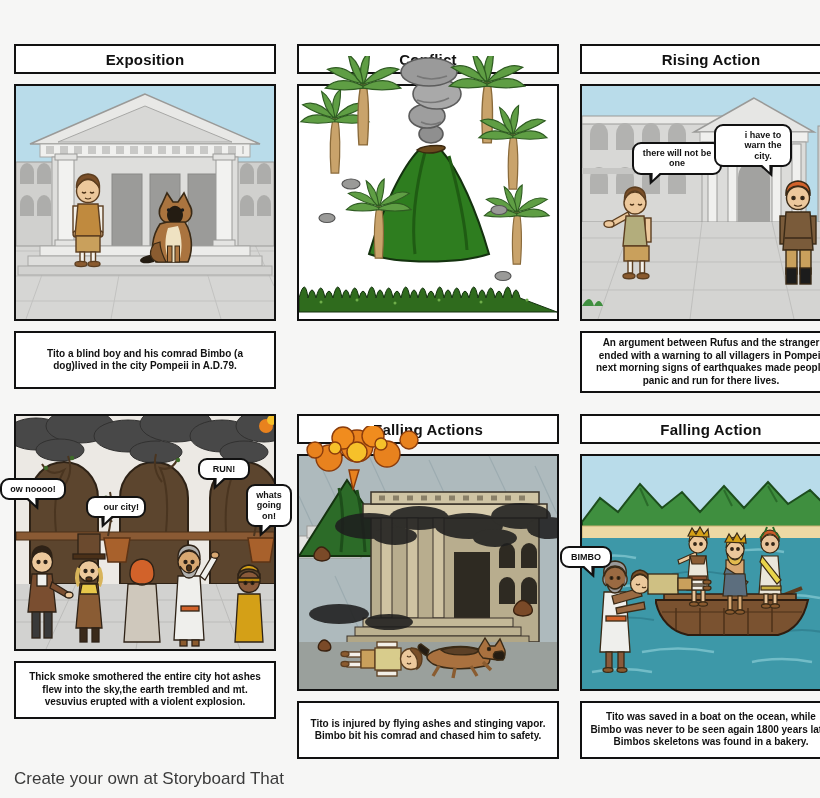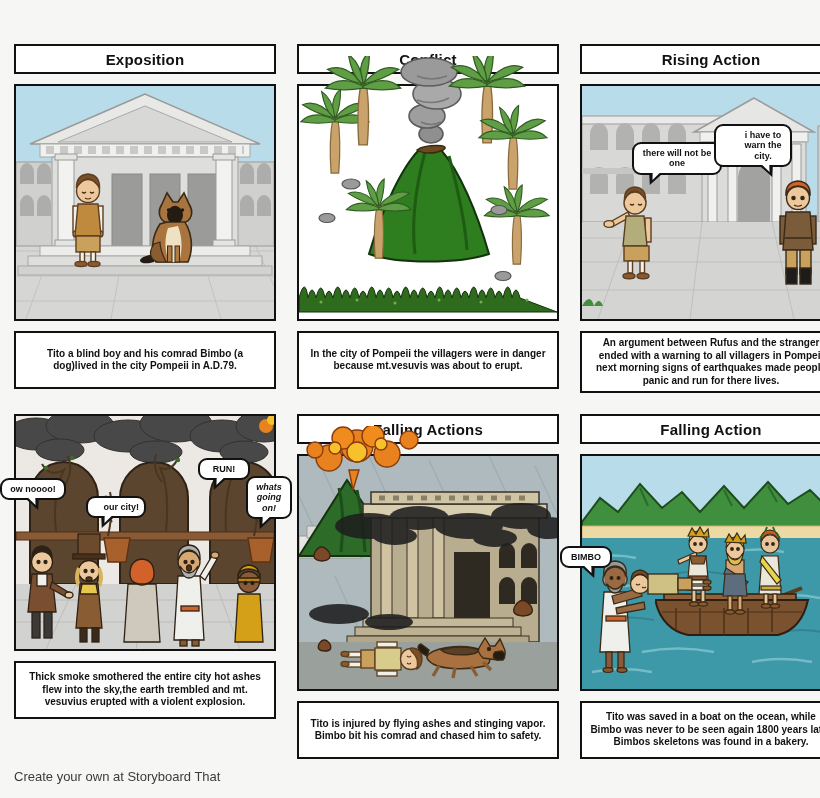--- a/index.html
+++ b/index.html
@@ -23,21 +23,21 @@
             padding:4px 5px; font-weight:bold; font-size:9px; line-height:1.15;
             text-align:center; color:#111; z-index:6; }
   .tail { position:absolute; bottom:-12px; width:0; height:0;
           border-left:7px solid transparent; border-right:7px solid transparent;
           border-top:12px solid #111; }
   .tail::after { content:""; position:absolute; left:-4px; top:-13px; width:0; height:0;
           border-left:4px solid transparent; border-right:4px solid transparent;
           border-top:8px solid #fff; }
   .tail.dl { transform:skewX(-28deg); }
   .tail.dr { transform:skewX(28deg); }
-  .footer { margin:10px 0 0 0; font-size:13px; color:#3b3b3b; }
+  .footer { margin:10px 0 0 0; font-size:17px; color:#3b3b3b; }
 </style>
 </head>
 <body>
 
 <div class="board">
   <div class="grid">
 
     <div class="cell">
       <div class="title-box">
         <span>Exposition</span>
@@ -168,23 +168,20 @@
           <g fill="#6fae4a">
             <circle cx="22" cy="216" r="1.5"></circle>
               <circle cx="58" cy="214" r="1.5"></circle>
               <circle cx="96" cy="217" r="1.5"></circle>
             <circle cx="140" cy="214" r="1.5"></circle>
               <circle cx="182" cy="216" r="1.5"></circle>
               <circle cx="228" cy="214" r="1.5"></circle>
           </g>
         </svg>
       </div>
-      <div class="caption-box">
-        <span>In the city of Pompeii the villagers were in danger because mt.vesuvis was about to erupt.</span>
-      </div>
     </div>
 
     <div class="cell">
       <div class="title-box">
         <span>Rising Action</span>
       </div>
       <div class="panel">
         <svg class="scene" viewBox="0 0 258 233">
           <rect x="0" y="0" width="258" height="233" fill="#b9dcea"></rect>
 
@@ -377,21 +374,21 @@
           <i class="tail dr" style="left:26px;"></i>
         </div>
         <div class="bubble" style="left:70px; top:80px; width:60px;text-align:right;">
           <span>our city!</span>
           <i class="tail dl" style="left:10px;"></i>
         </div>
         <div class="bubble" style="left:182px; top:42px; width:52px;">
           <span>RUN!</span>
           <i class="tail dl" style="left:10px;"></i>
         </div>
-        <div class="bubble" style="left:230px; top:60px; width:46px;font-style:italic;">
+        <div class="bubble" style="left:230px; top:68px; width:46px;">
           <span>whats going on!</span>
           <i class="tail dl" style="left:8px;"></i>
         </div>
       </div>
       <div class="caption-box">
         <span>Thick smoke smothered the entire city hot ashes flew into the sky,the earth trembled and mt. vesuvius erupted with a violent explosion.</span>
       </div>
     </div>
 
     <div class="cell">

